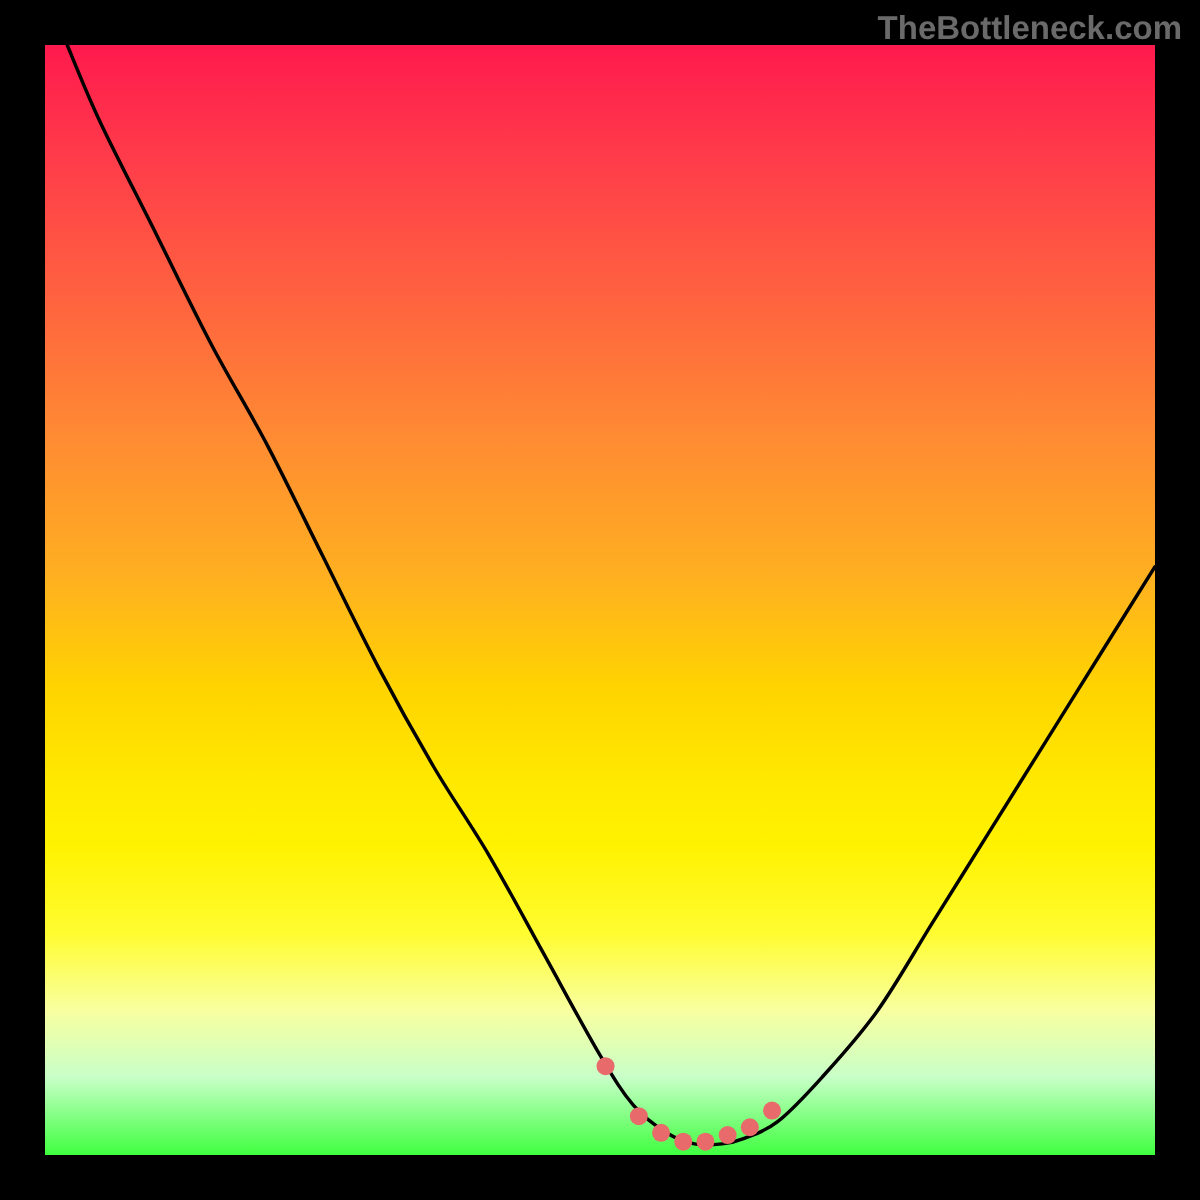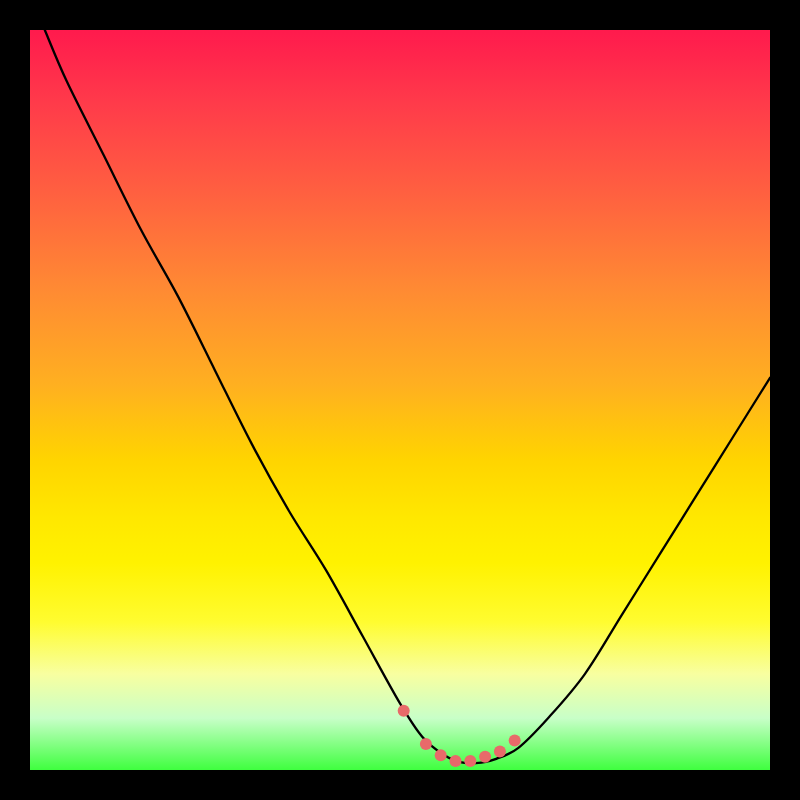--- a/index.html
+++ b/index.html
@@ -71,13 +71,14 @@
         <circle cx="395.9" cy="714.1" r="6" fill="#e86a6a"></circle>
         <circle cx="410.7" cy="725.2" r="6" fill="#e86a6a"></circle>
         <circle cx="425.5" cy="731.1" r="6" fill="#e86a6a"></circle>
         <circle cx="440.3" cy="731.1" r="6" fill="#e86a6a"></circle>
         <circle cx="455.1" cy="726.7" r="6" fill="#e86a6a"></circle>
         <circle cx="469.9" cy="721.5" r="6" fill="#e86a6a"></circle>
         <circle cx="484.7" cy="710.4" r="6" fill="#e86a6a"></circle>
       </g>
   </svg>
 
+  <div class="watermark">TheBottleneck.com</div>
 </div>
 
 </body></html>

